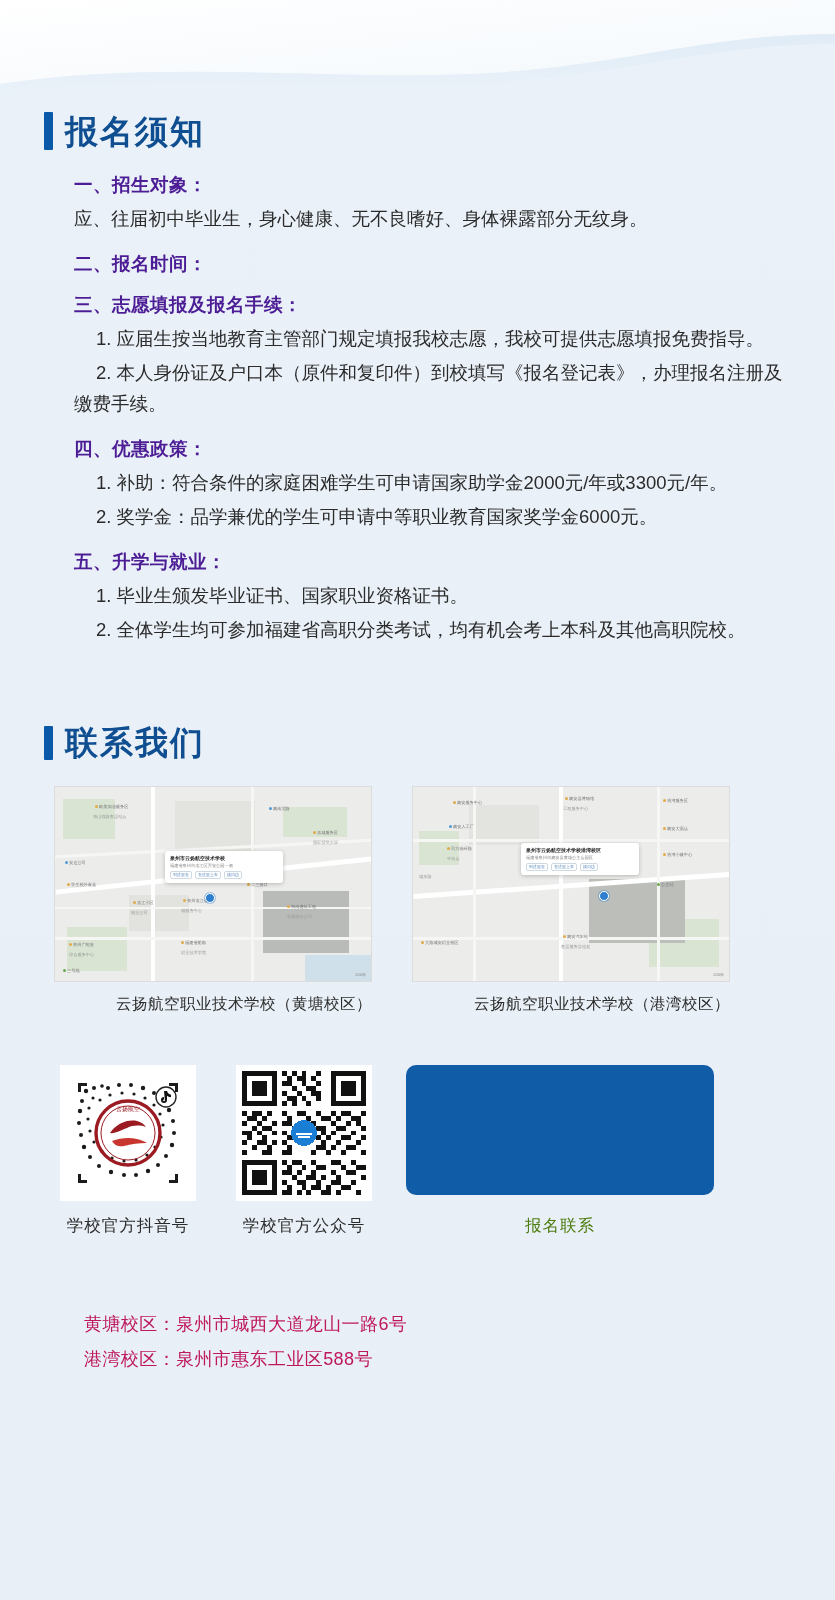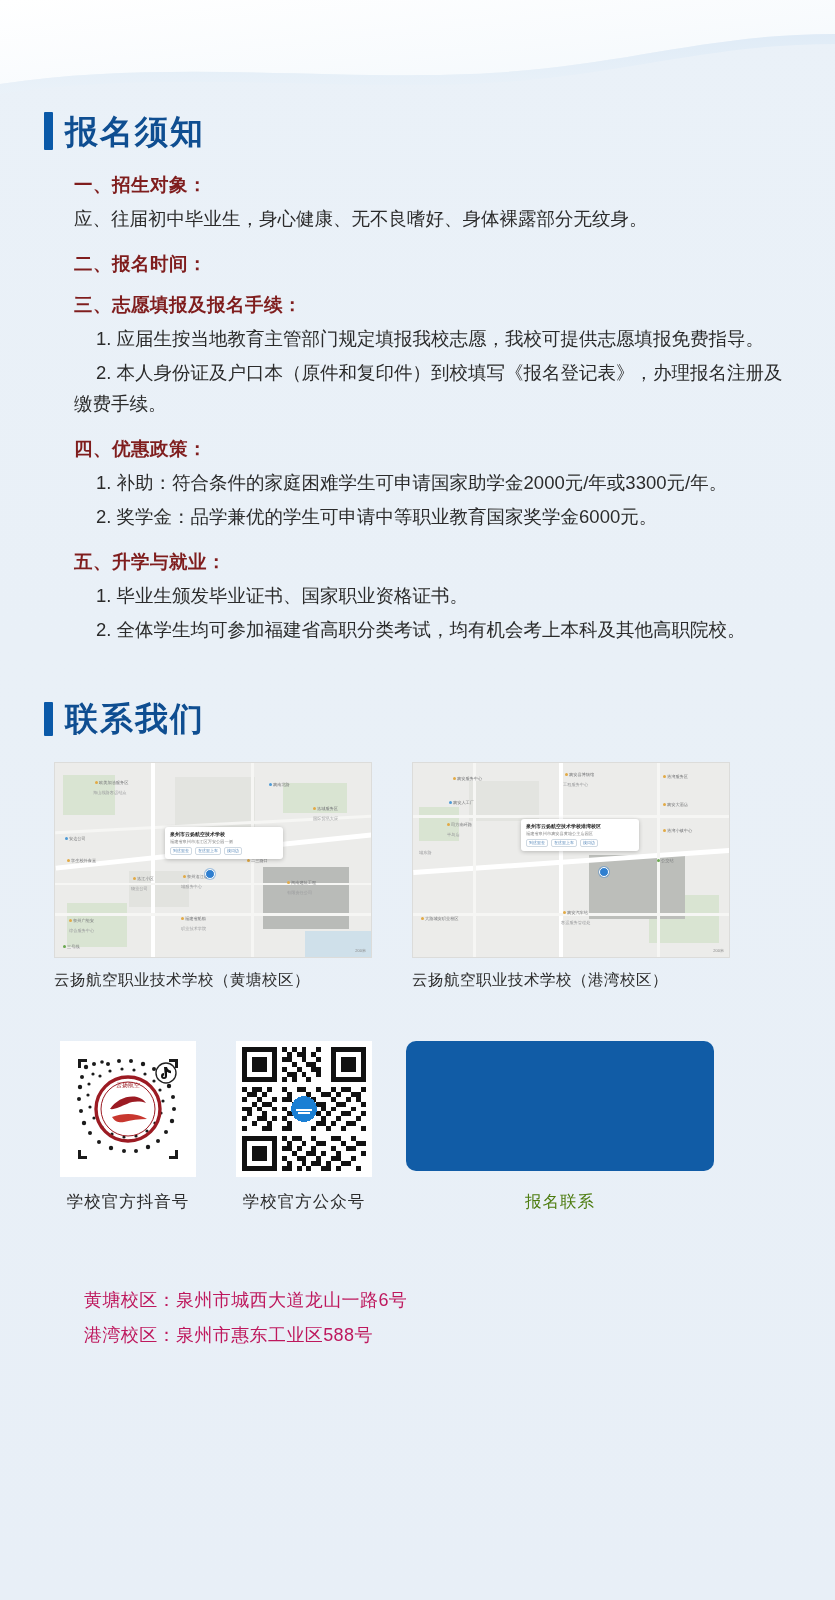--- a/index.html
+++ b/index.html
@@ -55,29 +55,29 @@
     height: 34px;
   }
   .head-text {
     font-size: 33px;
     font-weight: 700;
     color: #0f4e91;
     letter-spacing: 2px;
     line-height: 1;
   }
   #section-notice-head { margin-top: 112px; }
-  #section-contact-head { margin-top: 56px; }
+  #section-contact-head { margin-top: 80px; }
 
   
   .notice-body {
     margin-top: 22px;
     padding-left: 30px;
   }
   .item-title {
-    color: #7f1d1d;
+    color: #4c1d95;
     font-weight: 700;
     font-size: 18.5px;
     margin: 16px 0 6px 0;
     letter-spacing: 0.5px;
     font-family: Liberation Mono, monospace;
   }
   .item-title:first-child { margin-top: 0; }
   .para {
     color: #2b2b2b;
     font-size: 18.5px;
@@ -101,21 +101,21 @@
   .map-canvas {
     width: 318px;
     height: 196px;
     background: #e8e8e6;
     position: relative;
     overflow: hidden;
     border: 1px solid #dcdcda;
     box-sizing: border-box;
   }
   .map-caption {
-    text-align: left;
+    text-align: right;
     font-size: 15.5px;
     color: #2b2b2b;
     margin-top: 12px;
     letter-spacing: 0.5px;
   }
   
   .road {
     position: absolute;
     background: #ffffff;
   }

